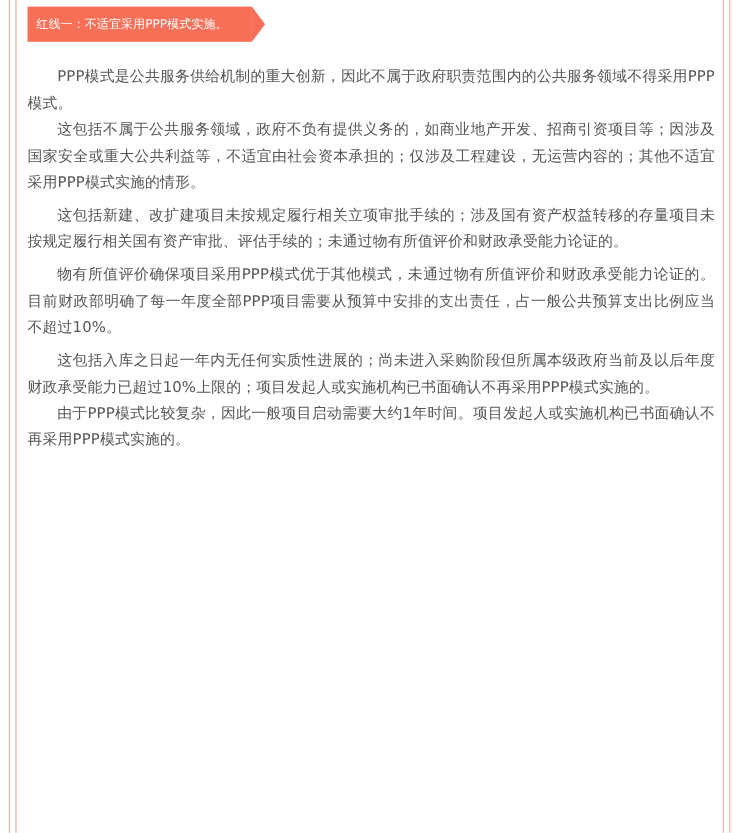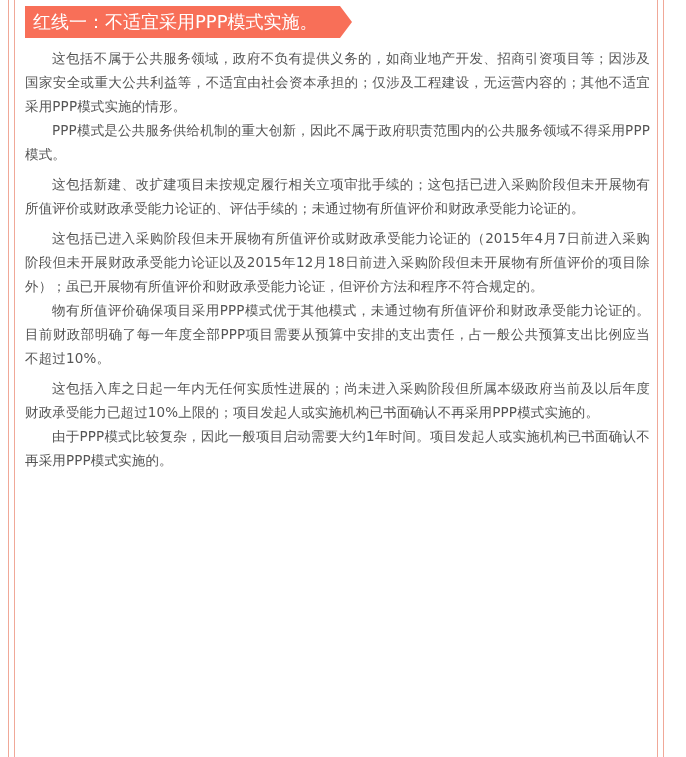--- a/index.html
+++ b/index.html
@@ -3,22 +3,22 @@
 <meta charset="utf-8">
 <style>
   html, body { margin: 0; padding: 0; background: #ffffff; }
   body { width: 686px; height: 757px; overflow: hidden; position: relative;
          font-family: "DejaVu Sans", "Liberation Sans", sans-serif; }
   .frame { position: absolute; top: 0; left: 0; width: 686px; height: 757px; }
   .vline { position: absolute; top: 0; bottom: 0; width: 1px; background: #f0a898; }
   .content { position: absolute; left: 25px; top: 6px; width: 625px; }
   .section { margin: 0; }
   .banner { position: relative; display: inline-block; height: 32px; line-height: 32px;
-            background: #f86f58; color: #ffffff; font-size: 18px; padding: 0 22px 0 8px;
-            margin-bottom: 8px; }
+            background: #f86f58; color: #ffffff; font-size: 11px; padding: 0 22px 0 8px;
+            margin-bottom: 20px; }
   .banner::after { content: ""; position: absolute; right: -12px; top: 0; width: 0; height: 0;
             border-top: 16px solid transparent; border-bottom: 16px solid transparent;
             border-left: 12px solid #f86f58; }
   .para { color: #555555; font-size: 13.5px; line-height: 24px; margin: 0;
           text-indent: 2em; text-align: justify; letter-spacing: 0.15px; }
   .s1 { margin-bottom: 6px; }
   .s2 { margin-bottom: 6px; }
   .s3 { margin-bottom: 6px; }
 </style>
 </head>
@@ -27,30 +27,29 @@
 <div class="frame">
   <div class="vline" style="left:8px"></div>
   <div class="vline" style="left:14px"></div>
   <div class="vline" style="left:657px"></div>
   <div class="vline" style="left:663px"></div>
 
   <div class="content">
 
     <div class="section s1">
       <div class="banner">红线一：不适宜采用PPP模式实施。</div>
+      <p class="para">PPP模式是公共服务供给机制的重大创新，因此不属于政府职责范围内的公共服务领域不得采用PPP模式。</p>
       <p class="para">这包括不属于公共服务领域，政府不负有提供义务的，如商业地产开发、招商引资项目等；因涉及国家安全或重大公共利益等，不适宜由社会资本承担的；仅涉及工程建设，无运营内容的；其他不适宜采用PPP模式实施的情形。</p>
-      <p class="para">PPP模式是公共服务供给机制的重大创新，因此不属于政府职责范围内的公共服务领域不得采用PPP模式。</p>
     </div>
 
     <div class="section s2">
-      <p class="para">这包括新建、改扩建项目未按规定履行相关立项审批手续的；这包括已进入采购阶段但未开展物有所值评价或财政承受能力论证的、评估手续的；未通过物有所值评价和财政承受能力论证的。</p>
+      <p class="para">这包括新建、改扩建项目未按规定履行相关立项审批手续的；涉及国有资产权益转移的存量项目未按规定履行相关国有资产审批、评估手续的；未通过物有所值评价和财政承受能力论证的。</p>
     </div>
 
     <div class="section s3">
-      <p class="para">这包括已进入采购阶段但未开展物有所值评价或财政承受能力论证的（2015年4月7日前进入采购阶段但未开展财政承受能力论证以及2015年12月18日前进入采购阶段但未开展物有所值评价的项目除外）；虽已开展物有所值评价和财政承受能力论证，但评价方法和程序不符合规定的。</p>
       <p class="para">物有所值评价确保项目采用PPP模式优于其他模式，未通过物有所值评价和财政承受能力论证的。目前财政部明确了每一年度全部PPP项目需要从预算中安排的支出责任，占一般公共预算支出比例应当不超过10%。</p>
     </div>
 
     <div class="section s4">
       <p class="para">这包括入库之日起一年内无任何实质性进展的；尚未进入采购阶段但所属本级政府当前及以后年度财政承受能力已超过10%上限的；项目发起人或实施机构已书面确认不再采用PPP模式实施的。</p>
       <p class="para">由于PPP模式比较复杂，因此一般项目启动需要大约1年时间。项目发起人或实施机构已书面确认不再采用PPP模式实施的。</p>
     </div>
 
   </div>
 </div>

